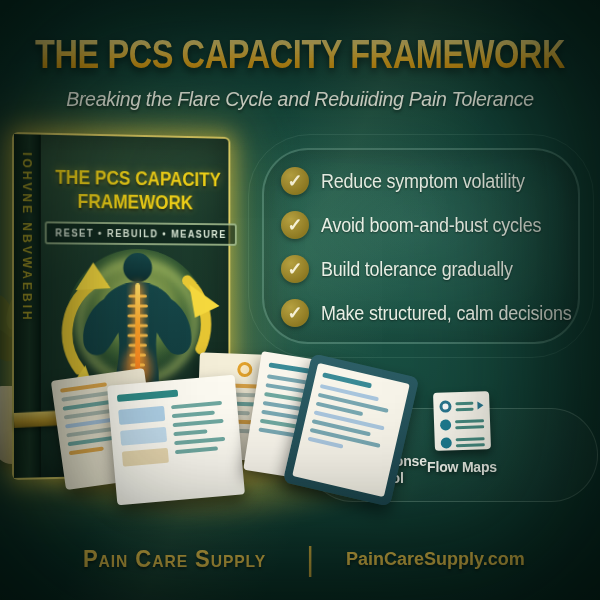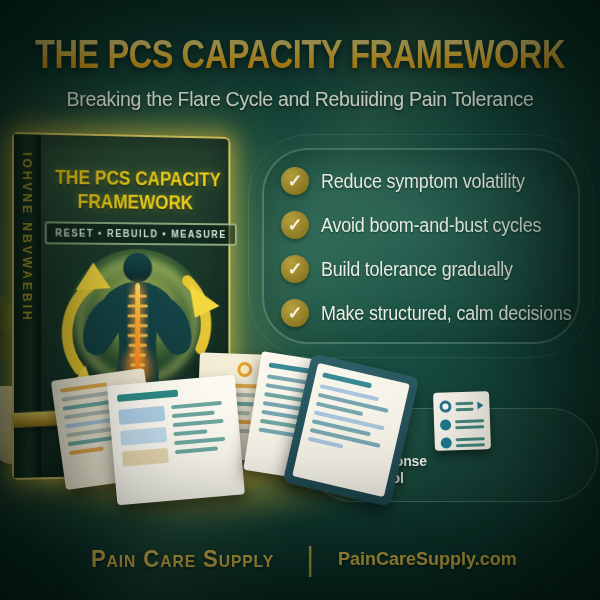--- a/index.html
+++ b/index.html
@@ -15,21 +15,21 @@
 
   
   .page-title { position:absolute; top:32px; left:50%; white-space:nowrap; z-index:5;
     font-size:37px; font-weight:800; letter-spacing:-.5px;
     transform: translateX(-50%) scaleX(.88) scaleY(1.08); transform-origin:center top;
     background-image: linear-gradient(180deg,#fff3a8 0%, #ffd95e 35%, #edac18 72%, #c9820a 100%);
     -webkit-background-clip:text; background-clip:text; color:transparent;
     filter: drop-shadow(0 3px 4px rgba(0,0,0,.55)); }
   .page-subtitle { position:absolute; top:88px; left:50%; white-space:nowrap; z-index:5;
     transform:translateX(-50%); font-size:19.5px; letter-spacing:-.3px; color:#edf1e3;
-    text-shadow:0 2px 3px rgba(0,0,0,.5); }
+    text-shadow:0 2px 3px rgba(0,0,0,.5);font-style:italic; }
 
   
   .book { position:absolute; left:12px; top:132px; width:226px; height:348px; z-index:3;
     border-radius:6px; border:2.5px solid rgba(255,232,110,.85);
     background: linear-gradient(160deg,#33543a 0%, #1d3c2d 38%, #122a20 100%);
     box-shadow: 0 0 22px 5px rgba(255,214,64,.5), 0 0 60px 14px rgba(255,214,64,.22), inset 0 0 34px rgba(0,0,0,.4);
     transform: perspective(800px) rotateY(6deg); transform-origin:left center; }
   .book-spine { position:absolute; left:0; top:0; bottom:0; width:27px;
     background: linear-gradient(90deg,#0e2418,#1d3b28 60%,#0a2016);
     border-right:1px solid rgba(0,0,0,.45); display:flex; align-items:flex-start; justify-content:center; }
@@ -140,21 +140,21 @@
     box-shadow:0 5px 10px rgba(0,0,0,.45); }
   .tbar { height:6px; width:86%; background:#e9b42e; border-radius:2px; margin-bottom:7px; }
   .tln { height:3px; background:#9aa8a2; border-radius:2px; margin-bottom:5px; }
   .tpen { position:absolute; top:1px; right:1px; width:15px; height:15px; border:3px solid #d9a32a;
     border-radius:50%; background:rgba(255,255,255,.75); }
   .tpen::after { content:""; position:absolute; left:5px; top:0; width:2px; height:11px;
     background:#c89020; transform:rotate(38deg); }
 
   
   .footer { position:absolute; left:0; right:0; top:542px; z-index:6;
-    display:flex; justify-content:center; align-items:center; gap:24px; }
+    display:flex; justify-content:center; align-items:center; gap:32px; }
   .footer-brand { font-variant:small-caps; font-weight:800; font-size:24px; color:#e7c24a;
     letter-spacing:1px; transform:scaleX(.92); text-shadow:0 2px 3px rgba(0,0,0,.5); }
   .footer-divider { font-size:30px; font-weight:300; color:#c9a83c; transform:scaleY(1.1); }
   .footer-site { font-size:18px; font-weight:700; color:#e7c24a; text-shadow:0 2px 3px rgba(0,0,0,.5); }
 </style>
 </head>
 <body>
 
 <div class="poster">
   <div class="bg-streak"></div>
@@ -331,20 +331,21 @@
         <div class="frow">
             <div class="fdot"></div>
             <div class="flns"></div>
           </div>
         <div class="frow">
             <div class="fdot"></div>
             <div class="flns"></div>
           </div>
       </div>
     </div>
+    <div class="resource-label">Flow Maps</div>
   </div>
 
 
   <footer class="footer">
     <span class="footer-brand">Pain Care Supply</span>
     <span class="footer-divider">|</span>
     <span class="footer-site">PainCareSupply.com</span>
   </footer>
 
   <svg class="texture">

